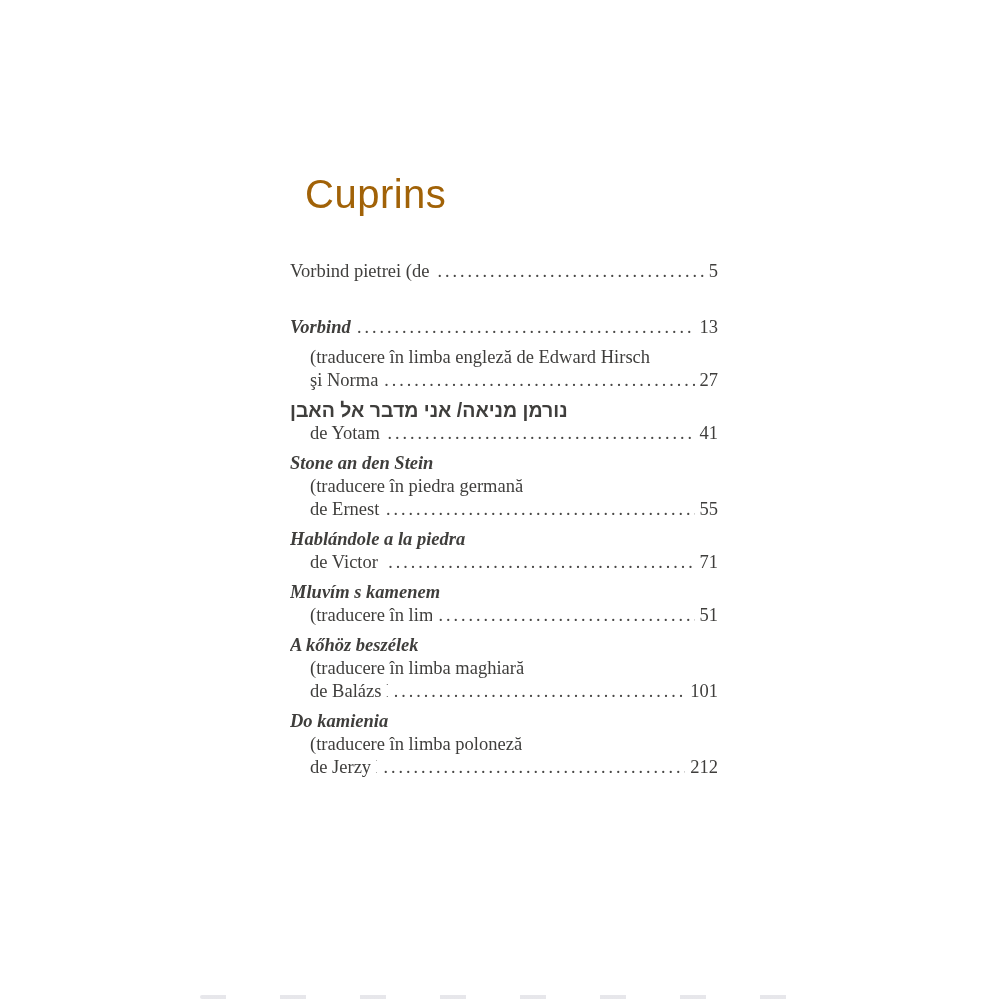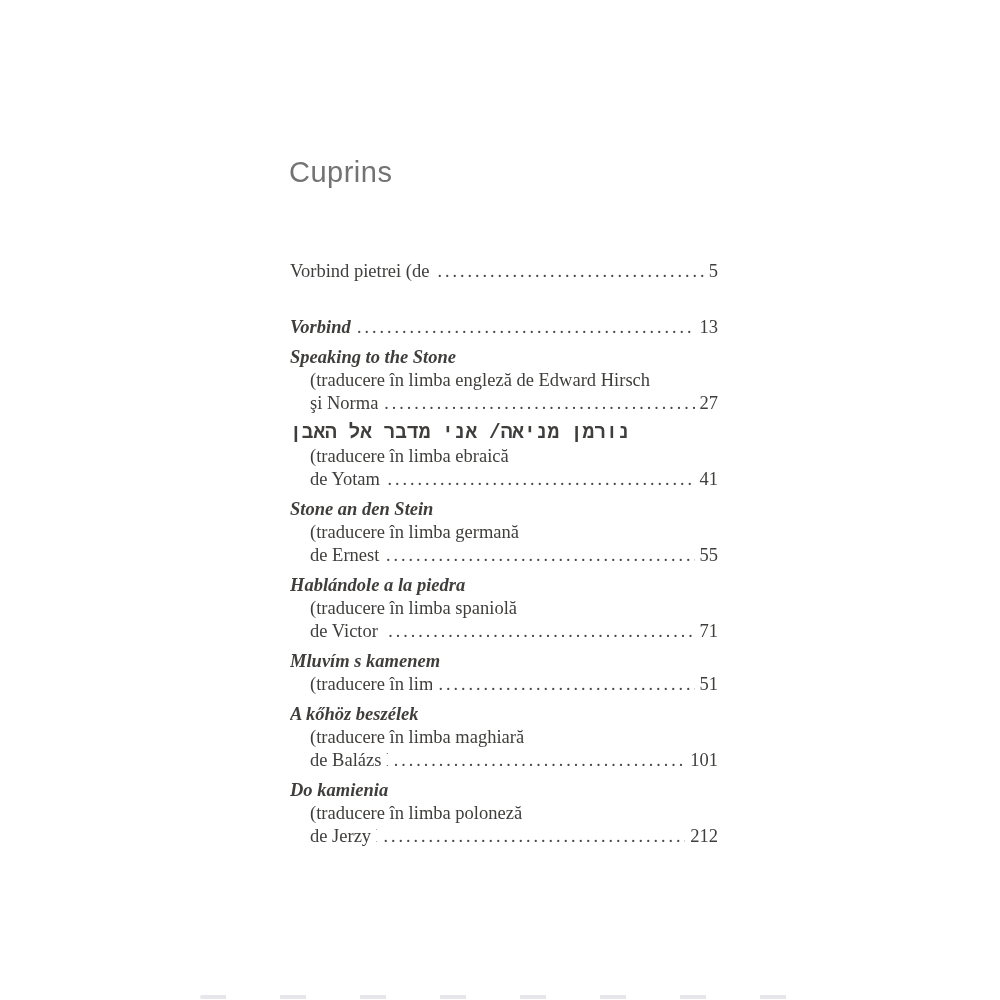--- a/index.html
+++ b/index.html
@@ -13,26 +13,26 @@
     height: 1000px;
     background: #ffffff;
     overflow: hidden;
     font-family: "Liberation Serif", "DejaVu Serif", serif;
     color: #3f3e3c;
   }
   .page-title {
     position: absolute;
     left: 289px;
     top: 156px;
-    margin: 0;
+    margin: 16px;
     font-family: "Liberation Sans", "DejaVu Sans", sans-serif;
     font-weight: 400;
-    font-size: 29px;
+    font-size: 40px;
     letter-spacing: 0.5px;
-    color: #737373;
+    color: #a16207;
   }
   .toc {
     position: absolute;
     left: 290px;
     top: 260px;
     width: 428px;
   }
   .toc-group { margin-bottom: 7px; }
   .toc-group.gap-large { margin-bottom: 33px; }
   .toc-line {
@@ -44,21 +44,21 @@
   }
   .toc-line .txt { flex: 0 1 auto; overflow: hidden; }
   .toc-line.sub { padding-left: 20px; }
   .toc-line.title .txt {
     font-style: italic;
     font-weight: 700;
   }
   .toc-line.title-hebrew .txt {
     font-weight: 700;
     font-size: 19.5px;
-    font-family: Liberation Mono, monospace;
+    font-family: Liberation Sans, sans-serif;
     text-align: right;
   }
   .dots {
     flex: 1 1 auto;
     min-width: 10px;
     overflow: hidden;
     margin: 0 5px 0 6px;
     color: #4a4947;
   }
   .dots::after {
@@ -98,64 +98,55 @@
         </div>
       </div>
       <div class="toc-group">
         <div class="toc-line title">
           <span class="txt">Vorbind pietrei</span>
           <span class="dots"></span>
           <span class="pg">13</span>
         </div>
       </div>
       <div class="toc-group">
-        <div class="toc-line title">
-          <span class="txt">Speaking to the Stone</span>
-        </div>
         <div class="toc-line sub">
           <span class="txt">(traducere în limba engleză de Edward Hirsch</span>
         </div>
         <div class="toc-line sub">
           <span class="txt">şi Norman Manea)</span>
           <span class="dots"></span>
           <span class="pg">27</span>
         </div>
       </div>
       <div class="toc-group">
         <div class="toc-line title-hebrew">
           <span class="txt" dir="rtl">נורמן מניאה/ אני מדבר אל האבן</span>
         </div>
         <div class="toc-line sub">
-          <span class="txt">(traducere în limba ebraică</span>
-        </div>
-        <div class="toc-line sub">
           <span class="txt">de Yotam Reuveny)</span>
           <span class="dots"></span>
           <span class="pg">41</span>
         </div>
       </div>
       <div class="toc-group">
         <div class="toc-line title">
           <span class="txt">Stone an den Stein</span>
         </div>
         <div class="toc-line sub">
-          <span class="txt">(traducere în limba germană</span>
+          <span class="txt">(traducere în piedra germană</span>
         </div>
         <div class="toc-line sub">
           <span class="txt">de Ernest Wichner)</span>
           <span class="dots"></span>
           <span class="pg">55</span>
         </div>
       </div>
       <div class="toc-group">
         <div class="toc-line title">
           <span class="txt">Hablándole a la piedra</span>
-        </div>
-        <div class="toc-line sub">
-          <span class="txt">(traducere în limba spaniolă</span>
         </div>
         <div class="toc-line sub">
           <span class="txt">de Victor Ivanovici)</span>
           <span class="dots"></span>
           <span class="pg">71</span>
         </div>
       </div>
       <div class="toc-group">
         <div class="toc-line title">
           <span class="txt">Mluvím s kamenem</span>

